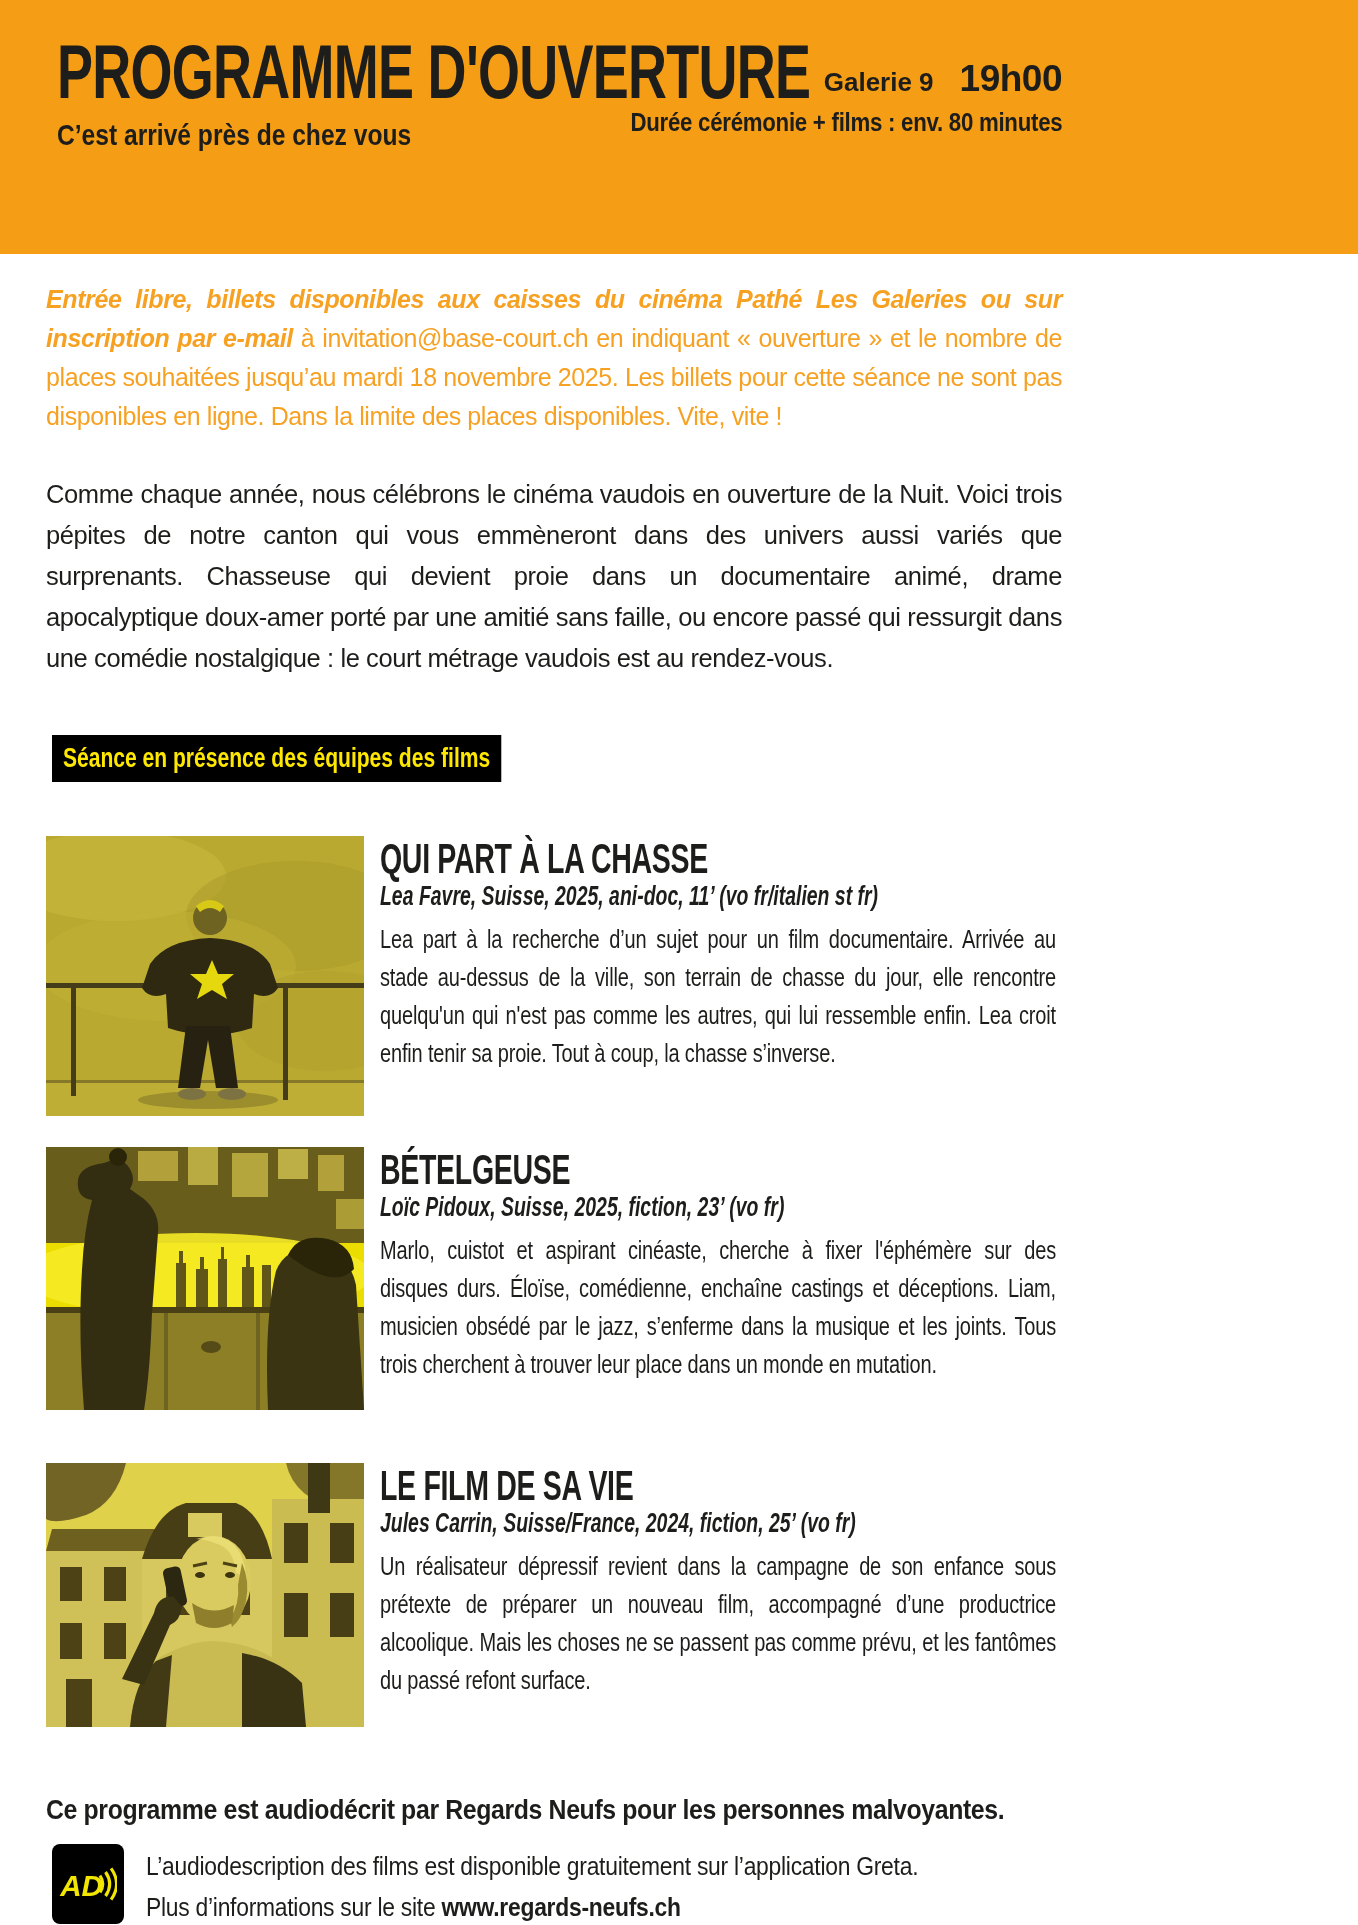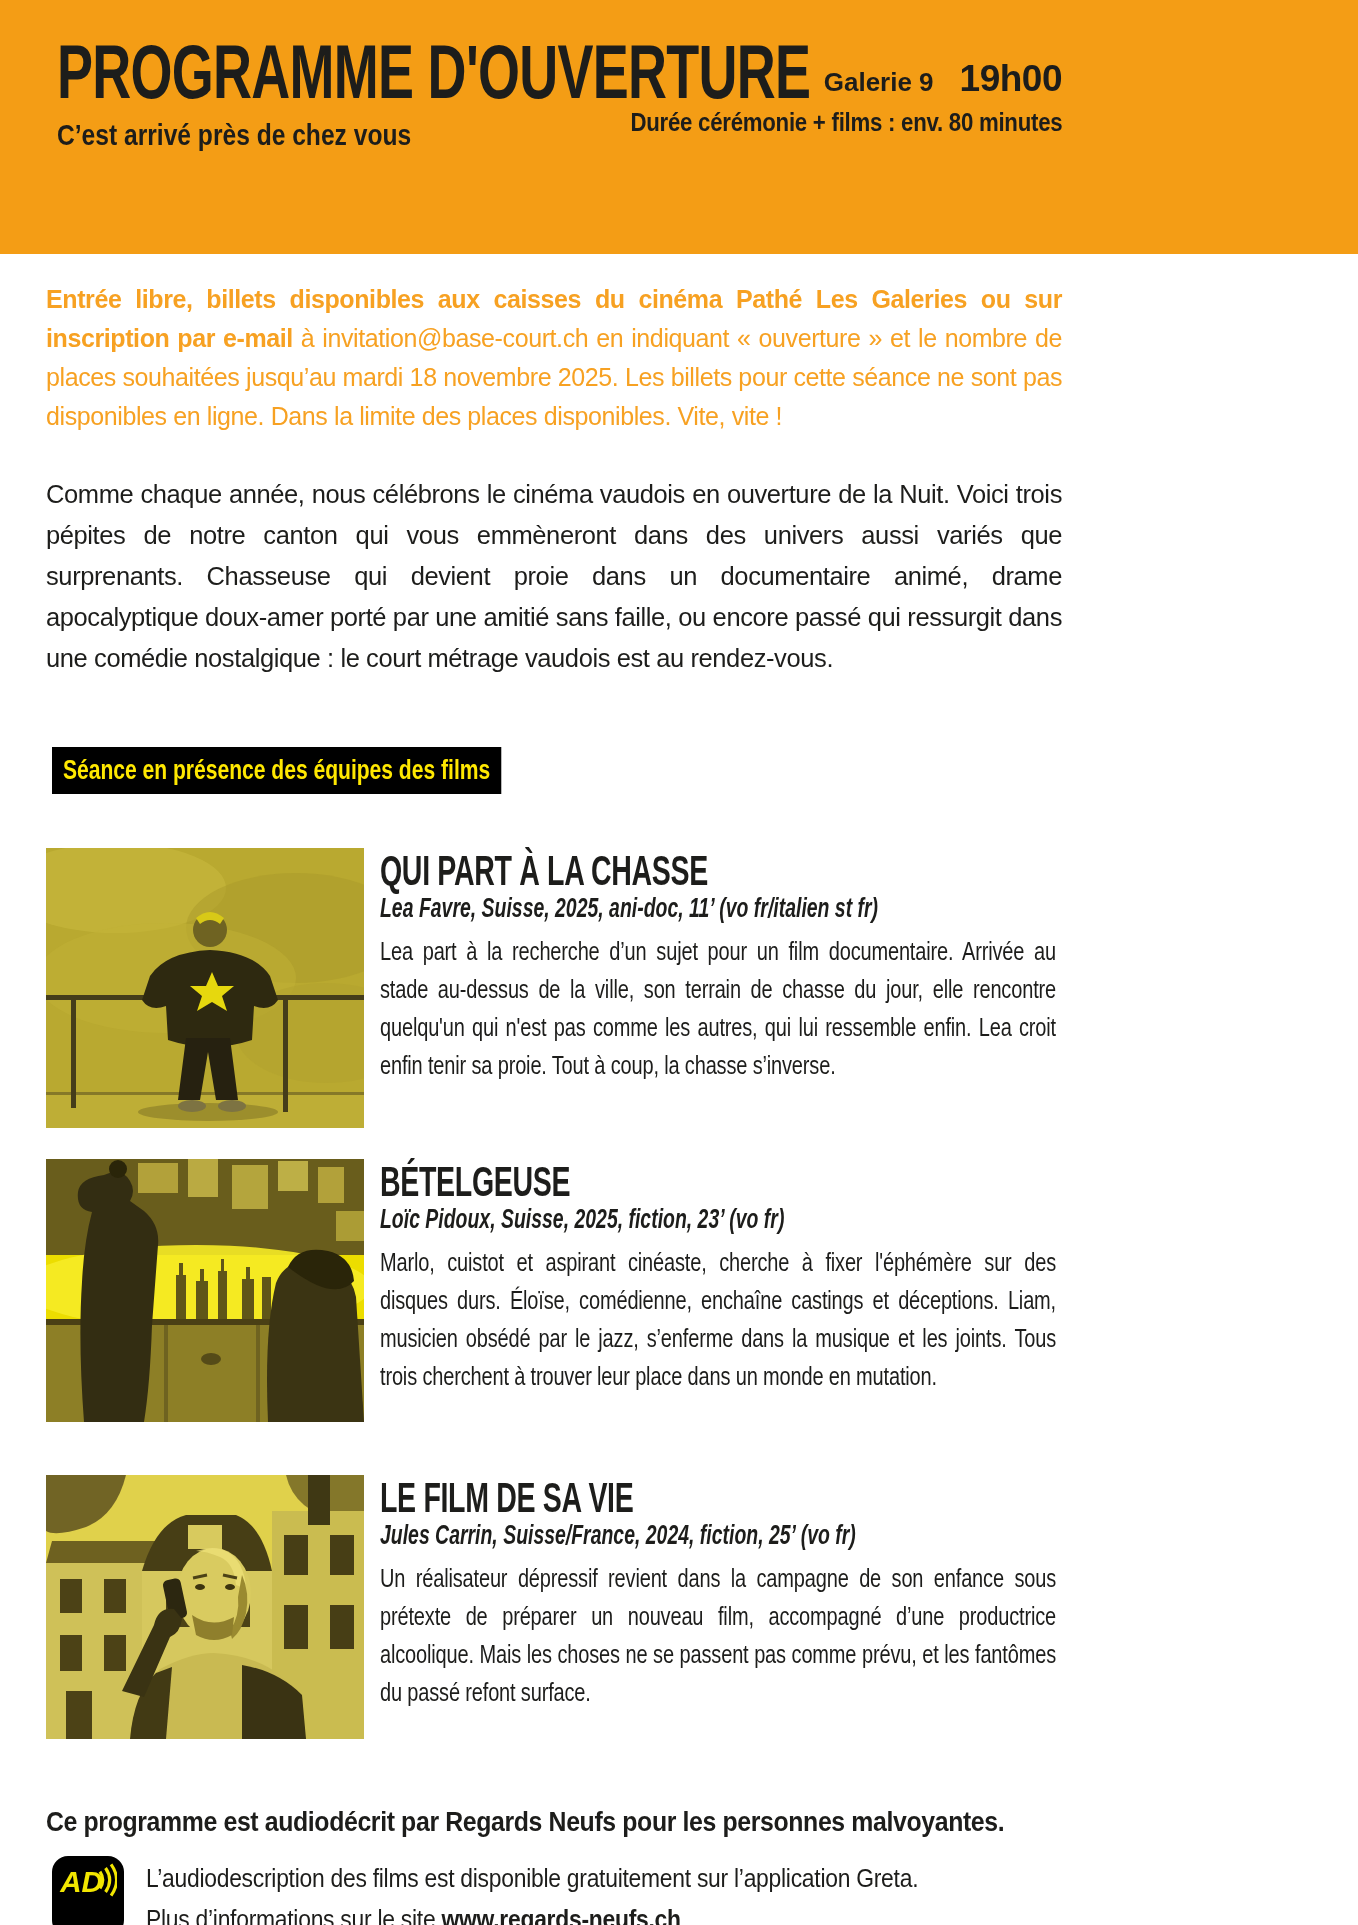--- a/index.html
+++ b/index.html
@@ -17,23 +17,23 @@
   .band-right{position:absolute;top:58px;right:296px;text-align:right;}
   .venue-line{white-space:nowrap;}
   .venue{font-size:26px;font-weight:700;}
   .time{font-size:37px;font-weight:700;margin-left:26px;letter-spacing:-0.5px;}
   .duration{margin-top:8px;font-size:25px;font-weight:700;white-space:nowrap;
     display:inline-block;transform:scaleX(.89);transform-origin:right;letter-spacing:-0.3px;}
   
   .content{padding:0 296px 0 46px;}
   .tickets{margin:26px 0 0 0;font-size:25px;line-height:39px;text-align:justify;
     color:var(--orange_text,#f7a122);letter-spacing:-0.4px;}
-  .tickets .lead{font-weight:700;}
+  .tickets .lead{font-weight:700;font-style:italic;}
   .tickets .email{color:inherit;text-decoration:none;cursor:pointer;}
-  .intro{margin:38px 0 16px 0;font-size:25.5px;line-height:41px;text-align:justify;letter-spacing:-0.4px;}
+  .intro{margin:38px 0 4px 0;font-size:25.5px;line-height:41px;text-align:justify;letter-spacing:-0.4px;}
   
   .badge{margin:52px 0 0 6px;display:inline-block;background:#000;
     color:var(--badge_yellow,#ffe800);font-size:27px;font-weight:700;padding:8px 14px;
     white-space:nowrap;transform:scaleX(.78);transform-origin:left;}
   
   .films{margin-top:54px;}
   .film{display:flex;gap:16px;}
   .film.gap-a{margin-bottom:31px;}
   .film.gap-b{margin-bottom:53px;}
   .thumb{flex:0 0 318px;}
@@ -42,22 +42,22 @@
   .film-text h2{margin:0;font-size:42px;line-height:1.08;font-weight:700;white-space:nowrap;
     display:inline-block;transform:scaleX(.68);transform-origin:left;letter-spacing:-0.5px;}
   .meta{margin-top:0;font-size:27px;font-weight:700;font-style:italic;white-space:nowrap;
     display:inline-block;transform:scaleX(.72);transform-origin:left;}
   .desc{margin:8px 0 0 0;font-size:25px;line-height:38px;text-align:justify;
     width:845px;transform:scaleX(.8);transform-origin:left;letter-spacing:-0.2px;}
   
   .access-note{margin:68px 0 0 0;font-size:27px;font-weight:700;white-space:nowrap;
     display:inline-block;transform:scaleX(.92);transform-origin:left;letter-spacing:-0.4px;}
   .ad-row{margin:18px 0 0 6px;display:flex;gap:22px;align-items:flex-start;}
-  .ad-logo{flex:0 0 72px;width:72px;height:80px;background:#000;border-radius:16px;
-    display:flex;align-items:flex-start;justify-content:center;}
+  .ad-logo{flex:0 0 72px;width:72px;height:80px;background:#000;border-radius:8px;
+    display:flex;align-items:center;justify-content:center;}
   .ad-lines{font-size:26px;line-height:41px;letter-spacing:-0.3px;padding-top:2px;}
   .ad-line{white-space:nowrap;display:inline-block;transform:scaleX(.88);transform-origin:left;}
   .ad-lines .url{font-weight:700;color:inherit;text-decoration:none;cursor:pointer;}
 </style>
 </head>
 <body>
 
 <div class="page">
 
   <header class="band">

